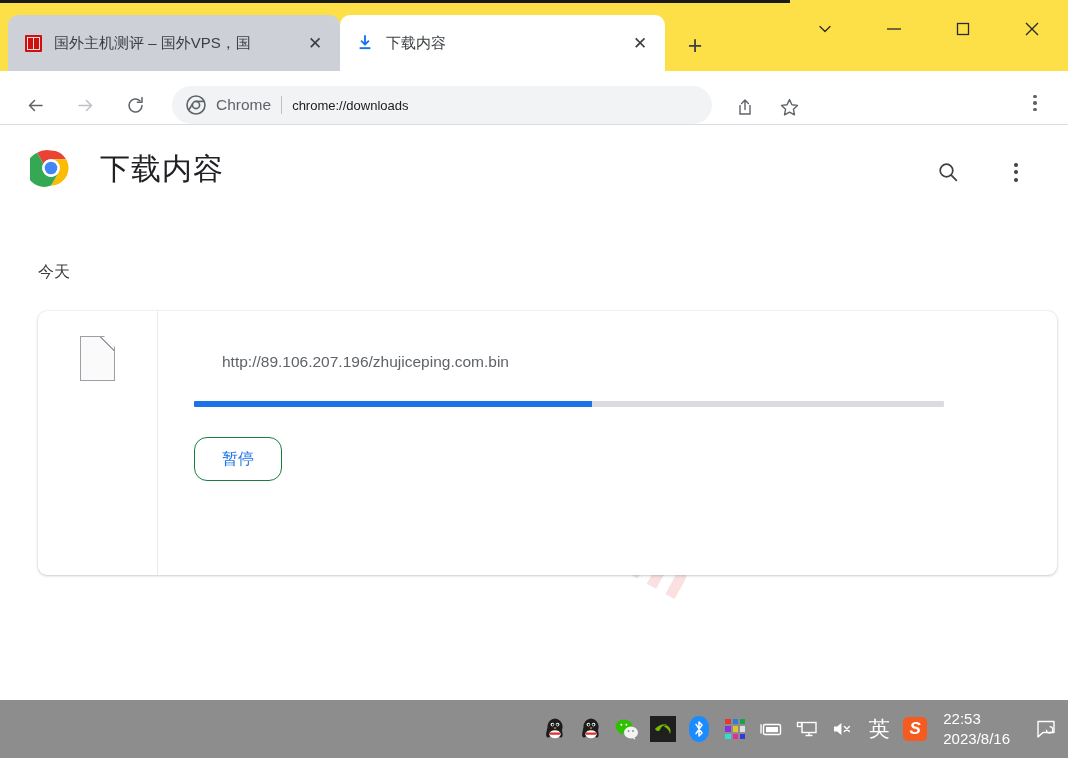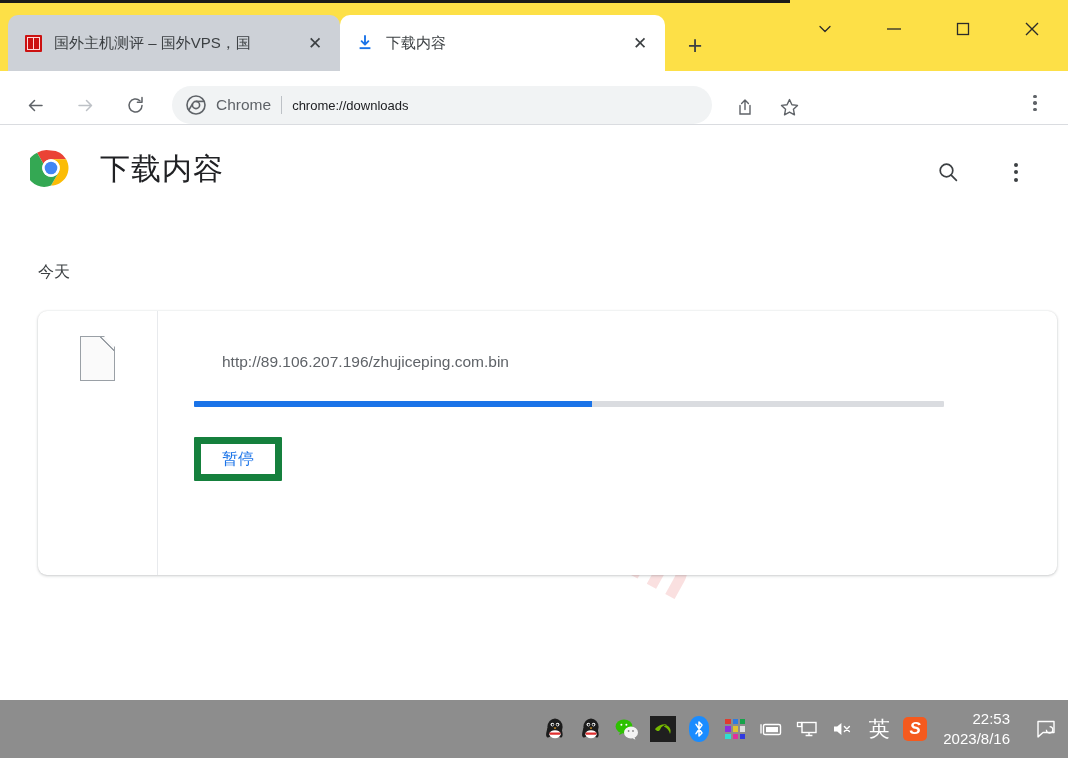--- a/index.html
+++ b/index.html
@@ -173,21 +173,21 @@
   .dl-url { margin-top: 14px; font-size: 15.5px; color: #5f6368; margin-left: 28px; }
   .dl-status { margin-top: 30px; font-size: 16px; color: #5f6368; }
   .progress-track {
     margin-top: 30px; width: 750px; height: 6px; background: #dadce0; border-radius: 1px;
     overflow: hidden;
   }
   .progress-fill { height: 6px; background: #1a73e8; }
   .dl-actions { margin-top: 30px; display: flex; gap: 14px; }
   .btn {
     min-width: 88px; height: 44px; padding: 0 20px;
-    border: 7px solid #15803d; border-radius: 1px; background: #fff;
+    border: 1px solid #15803d; border-radius: 13px; background: #fff;
     color: #1a73e8; font-size: 16px; cursor: pointer;
     display: flex; align-items: center; justify-content: center;
     font-family: "Liberation Sans", sans-serif;
   }
 
   
   .taskbar {
     position: absolute; left: 0; top: 700px; width: 1068px; height: 58px;
     background: #8d8d8d;
   }
@@ -212,21 +212,21 @@
   .dotsgrid { width: 20px; height: 20px; display: grid; grid-template-columns: repeat(3,1fr); grid-template-rows: repeat(3,1fr); gap: 2px; }
   .ime {
     color: #fff; font-size: 21px; font-family: "DejaVu Sans", sans-serif;
   }
   .sogou {
     width: 24px; height: 24px; background: #f55a1e; border-radius: 5px;
     color: #fff; font-size: 17px; font-weight: bold; font-style: italic;
     display: flex; align-items: center; justify-content: center;
   }
   .clock {
-    color: #fff; font-size: 15px; line-height: 1.35; text-align: right;
+    color: #fff; font-size: 15px; line-height: 1.35; text-align: left;
     padding: 0 14px 0 10px; cursor: pointer;
   }
   .notif { width: 44px; height: 58px; display: flex; align-items: center; justify-content: center; cursor: pointer; }
 </style>
 </head>
 <body>
 
 <div id="root">
 
   <div class="tabstrip">

